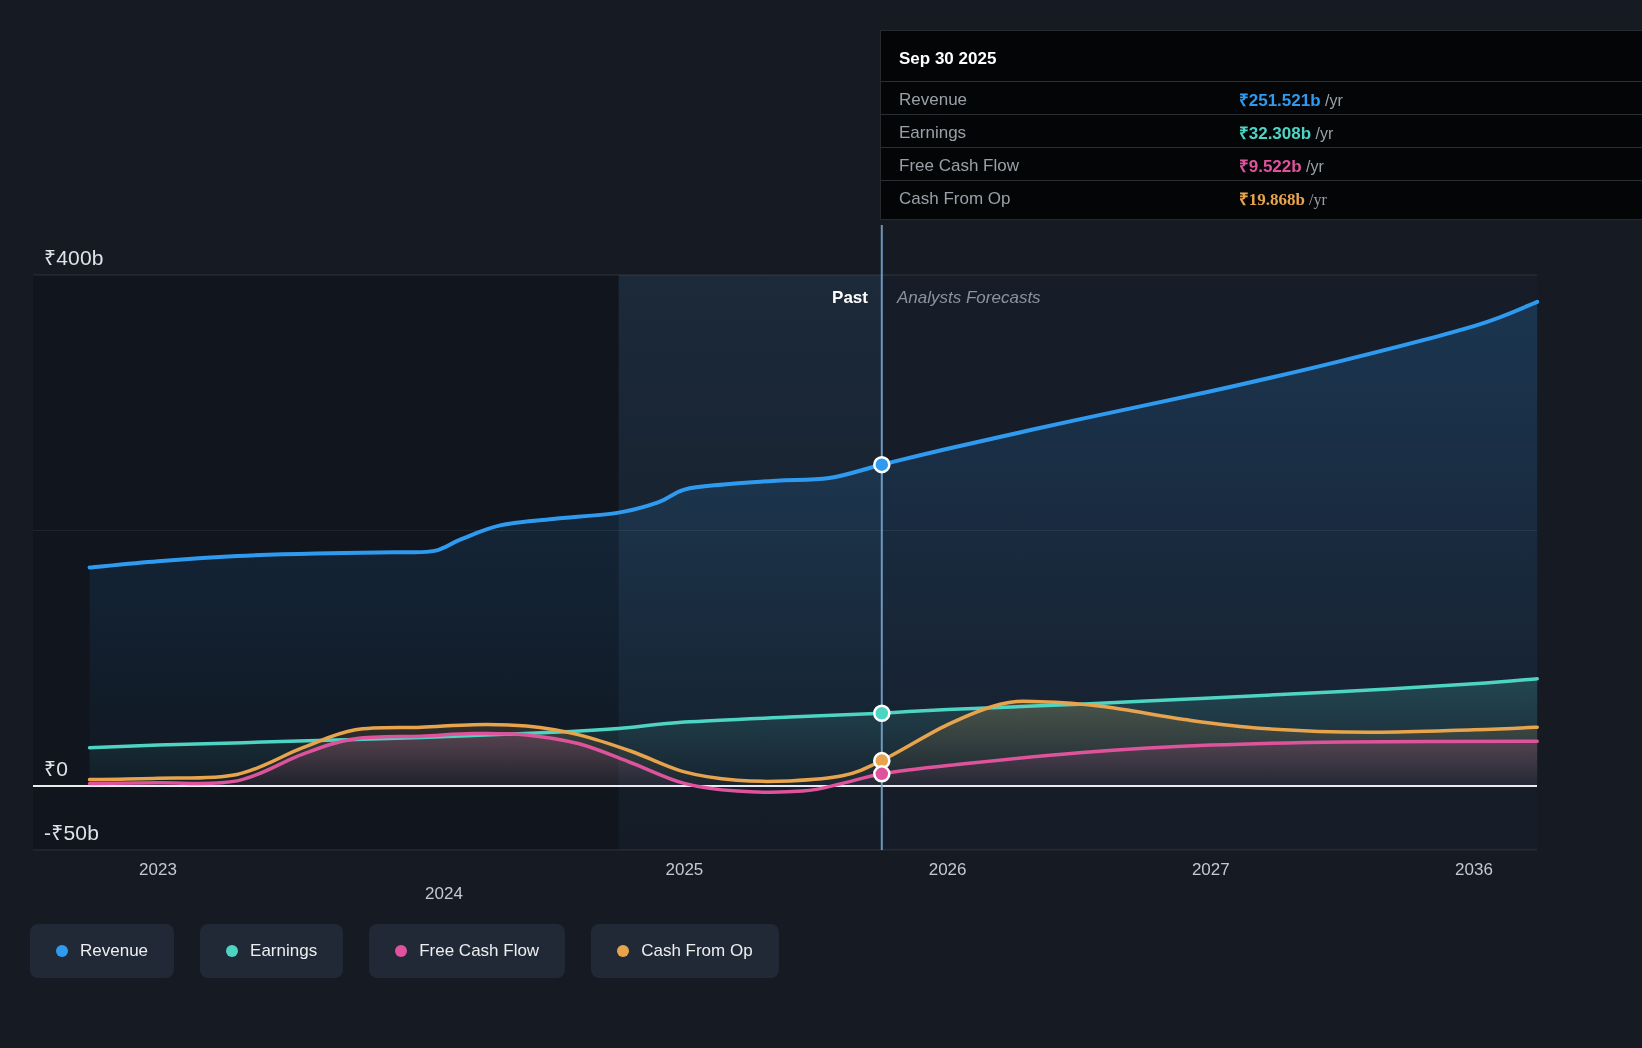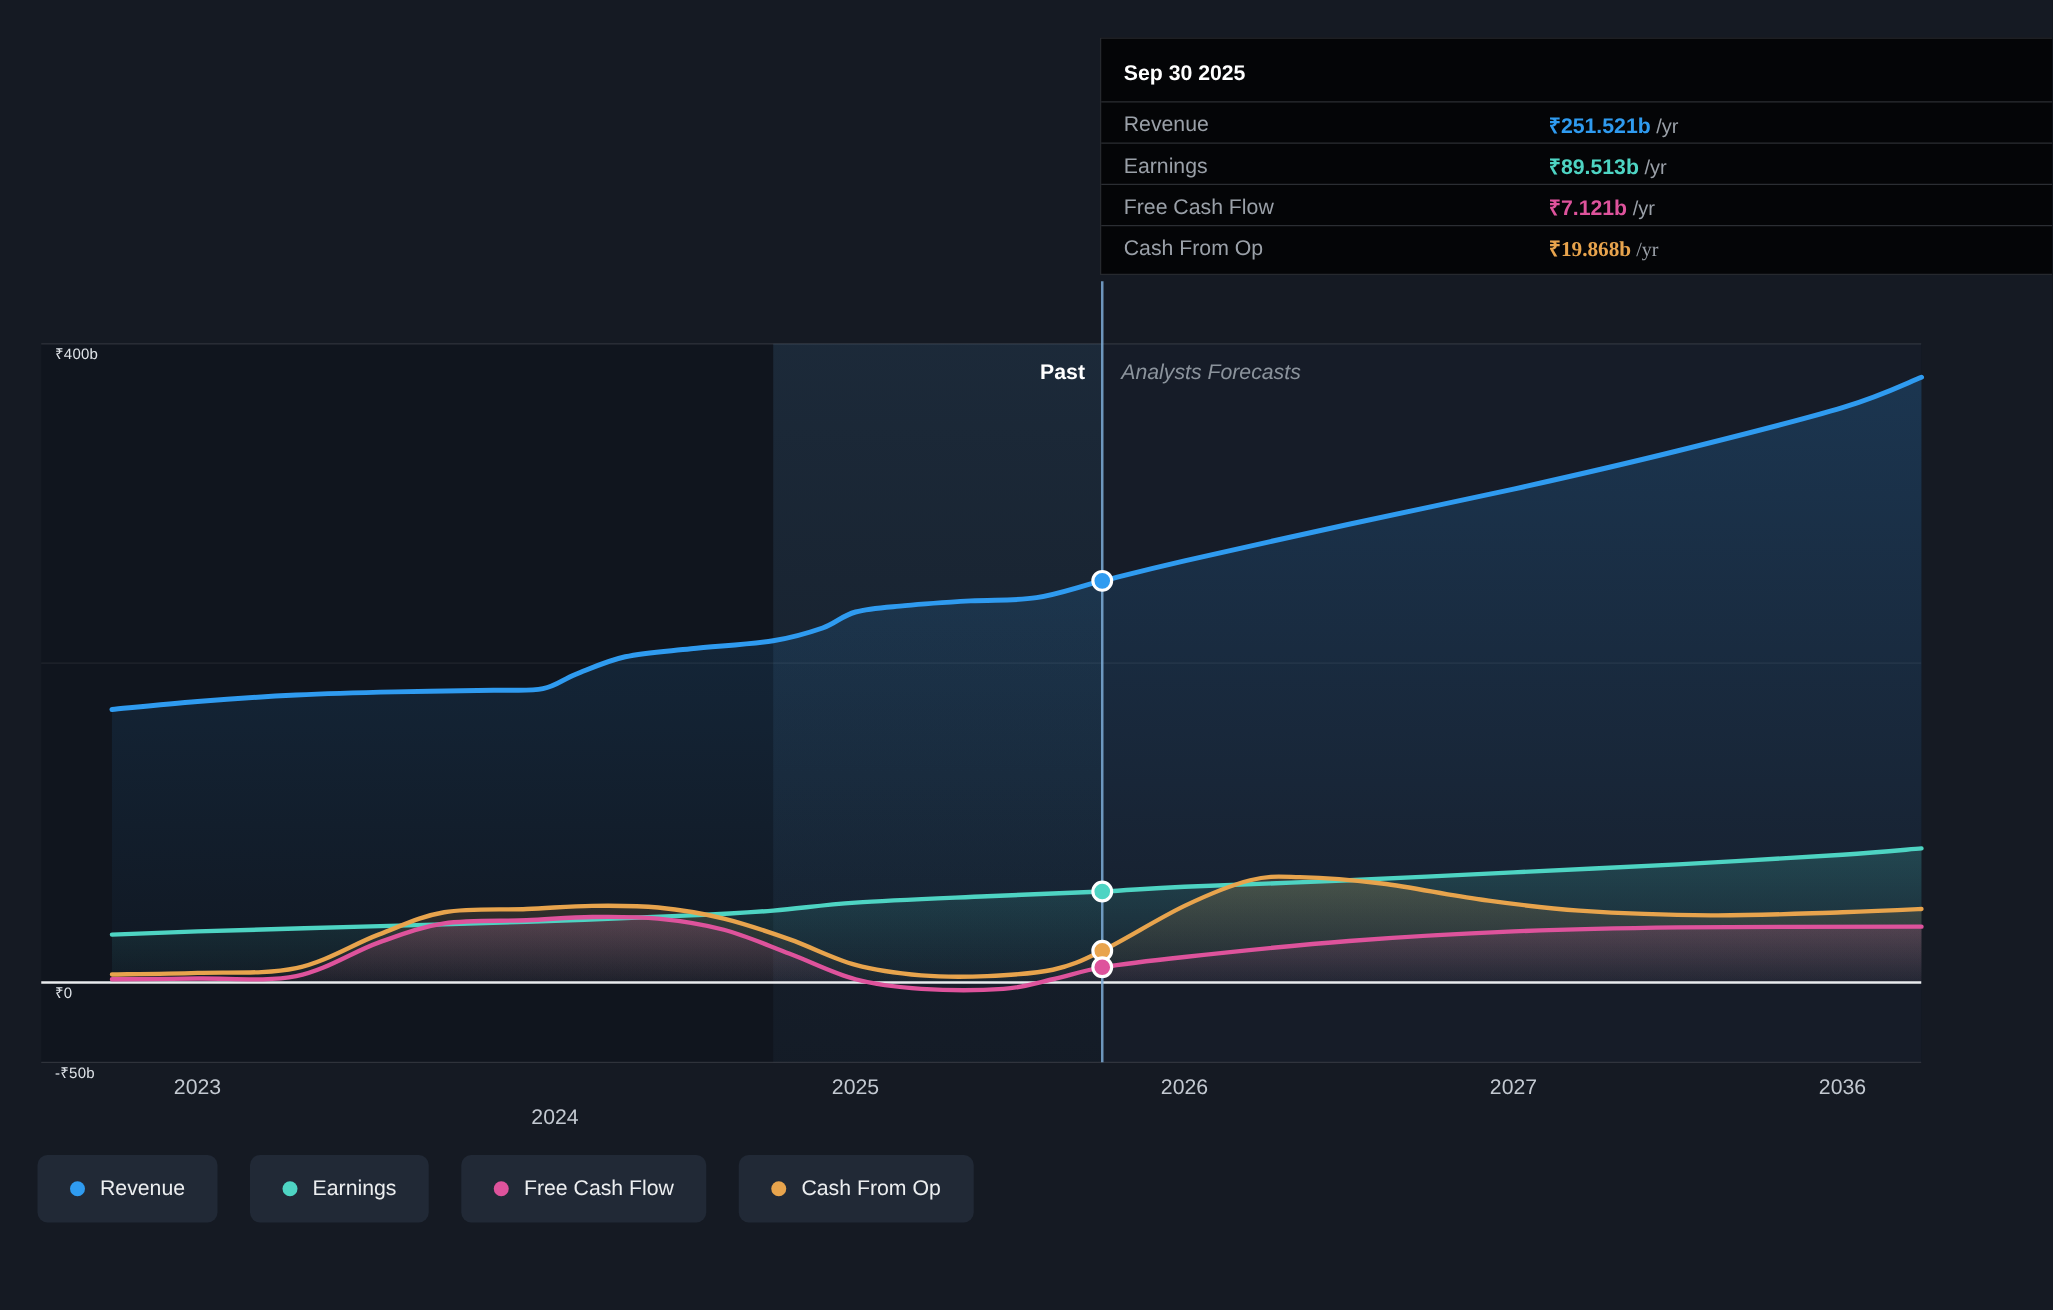--- a/index.html
+++ b/index.html
@@ -1,21 +1,21 @@
 <!DOCTYPE html>
 <html><head>
 <meta charset="utf-8">
 <style>
   * { margin:0; padding:0; box-sizing:border-box; }
   html,body { background:#151a23; }
   body { font-family:"Liberation Sans", sans-serif; }
   .stage { position:relative; width:1642px; height:1048px; background:#151a23; overflow:hidden; }
   #chart-svg { position:absolute; left:0; top:0; width:1642px; height:1048px; }
 
-  .y-label { position:absolute; left:44px; font-size:12px; color:#dfe3e8; letter-spacing:.2px;margin-top:31px; }
+  .y-label { position:absolute; left:44px; font-size:21px; color:#dfe3e8; letter-spacing:.2px; }
   .x-label { position:absolute; top:860px; transform:translateX(-50%); font-size:17px; color:#c3c9d1; }
 
   .past-label { position:absolute; top:288px; right:774px; font-size:17px; font-weight:bold; color:#ffffff; }
   .forecast-label { position:absolute; top:288px; left:897px; font-size:17px; color:#8b939c;font-style:italic; }
 
   .tooltip { position:absolute; left:880px; top:30px; width:766px; background:#040507; border:1px solid #26292e; padding:0 0 6px 0; }
   .tt-title { font-size:17px; font-weight:bold; color:#ffffff; padding:18px 18px 12px 18px; }
   .tt-row { display:grid; grid-template-columns:340px 1fr; align-items:center; border-top:1px solid #2b2e33; padding:6px 18px; height:33px; }
   .tt-label { font-size:17px; color:#9aa0a8; }
   .tt-value { font-size:17px; font-weight:bold; }
@@ -91,25 +91,25 @@
   <div class="forecast-label">Analysts Forecasts</div>
 
   <div class="tooltip">
     <div class="tt-title">Sep 30 2025</div>
     <div class="tt-row">
       <span class="tt-label">Revenue</span>
       <span class="tt-value" style="color: rgb(47, 155, 240);"><span>₹251.521b</span><span class="tt-suffix"> /yr</span></span>
     </div>
     <div class="tt-row">
       <span class="tt-label">Earnings</span>
-      <span class="tt-value" style="color: rgb(78, 212, 195);"><span>₹89.513b</span><span class="tt-suffix"> /yr</span></span>
+      <span class="tt-value" style="color: rgb(78, 212, 195);"><span>₹32.308b</span><span class="tt-suffix"> /yr</span></span>
     </div>
     <div class="tt-row">
       <span class="tt-label">Free Cash Flow</span>
-      <span class="tt-value" style="color: rgb(222, 83, 156);"><span>₹7.121b</span><span class="tt-suffix"> /yr</span></span>
+      <span class="tt-value" style="color: rgb(222, 83, 156);"><span>₹9.522b</span><span class="tt-suffix"> /yr</span></span>
     </div>
     <div class="tt-row">
       <span class="tt-label">Cash From Op</span>
       <span class="tt-value" style="color: rgb(232, 164, 77); font-family: Liberation Serif, serif;"><span>₹19.868b</span><span class="tt-suffix"> /yr</span></span>
     </div>
   </div>
 
   <div class="legend">
     <div class="legend-pill">
       <span class="dot" style="background: rgb(47, 155, 240);"></span>

